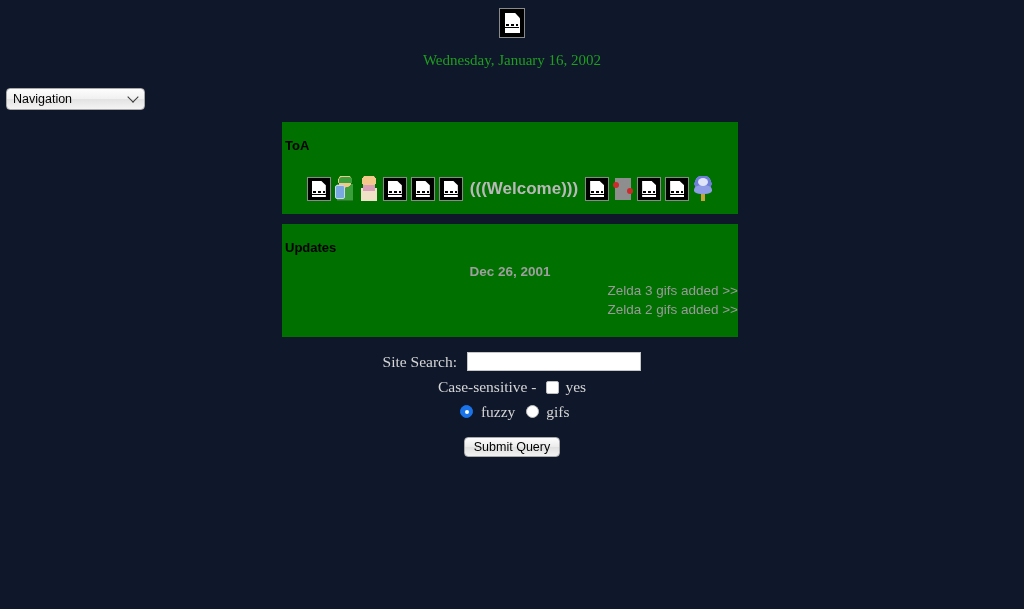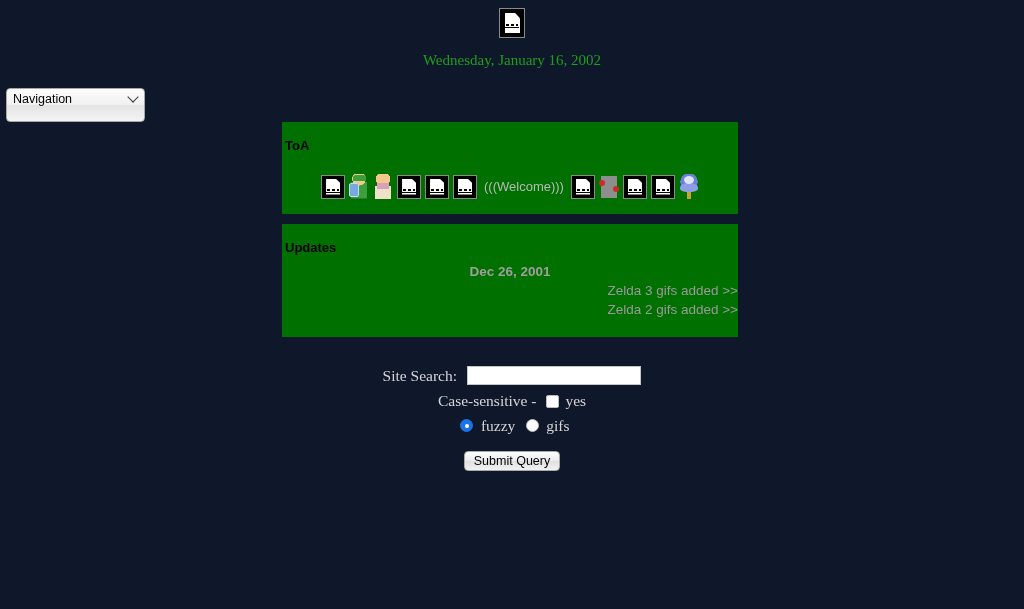--- a/index.html
+++ b/index.html
@@ -51,21 +51,21 @@
     position: absolute; left: 0; top: 52px; width: 1024px;
     text-align: center;
     color: #1f9e1f;
     font-family: "Liberation Serif", serif;
     font-size: 15px;
   }
 
   
   .nav-select {
     position: absolute; left: 6px; top: 88px;
-    width: 139px; height: 34px;
+    width: 139px; height: 22px;
     font-family: "Liberation Sans", sans-serif;
     font-size: 12.5px;
     color: #000;
     background: linear-gradient(#fdfdfd 0%, #f1f1f1 48%, #e3e3e3 52%, #f4f4f4 100%);
     border: 1px solid #a8a8a8;
     border-radius: 4px;
     padding: 0 32px 0 6px;
     line-height: 20px;
     white-space: nowrap; overflow: hidden;
   }
@@ -90,22 +90,23 @@
   }
   #toa-panel { top: 122px; height: 92px; }
   #updates-panel { top: 224px; height: 113px; }
 
   .toa-row {
     display: flex; align-items: center; justify-content: center;
     gap: 0px; margin-top: 14px;
   }
   .toa-row .brokenimg { margin: 0 2px; }
   .welcome {
-    color: #b9b9b9; font-size: 13px; margin: 12px 5px;
-    font-family: "Liberation Sans", sans-serif;
+    color: #b9b9b9; font-size: 17px; margin: 12px 5px;
+    font-family: "Liberation Sans", sans-serif;
+    font-weight: bold;
   }
 
   
   .sprite { width: 22px; height: 26px; margin: 0 1px; position: relative; vertical-align: middle; display: inline-block; }
 
   .sprite-link {
     background:
       radial-gradient(circle at 50% 18%, #f2c98a 0 28%, transparent 29%),
       linear-gradient(#3ba03b 0 0) no-repeat 3px 8px / 16px 16px,
       linear-gradient(#2d7a2d 0 0) no-repeat 3px 19px / 16px 6px;
@@ -166,21 +167,21 @@
     font-size: 13.5px; margin-top: 9px;
     font-family: "Liberation Sans", sans-serif;
   }
   .upd-link {
     display: block; text-align: right; color: #9a9a9a;
     font-size: 13.5px; margin-top: 4px; text-decoration: none;
     font-family: "Liberation Sans", sans-serif;
   }
 
   
-  .searchbox { position: absolute; left: 0; top: 366px; width: 1024px; text-align: center; }
+  .searchbox { position: absolute; left: 0; top: 352px; width: 1024px; text-align: center; }
   .srow { margin-bottom: 6px; }
   .slabel {
     color: #d6d6d6; font-family: "Liberation Serif", serif; font-size: 15.5px;
     vertical-align: middle;
   }
   .stext {
     width: 174px; height: 19px; vertical-align: middle;
     background: #fff; border: 1px solid #c6c6c6; margin-left: 6px;
     font-family: "Liberation Sans", sans-serif; font-size: 12px; padding: 0 3px;
   }

